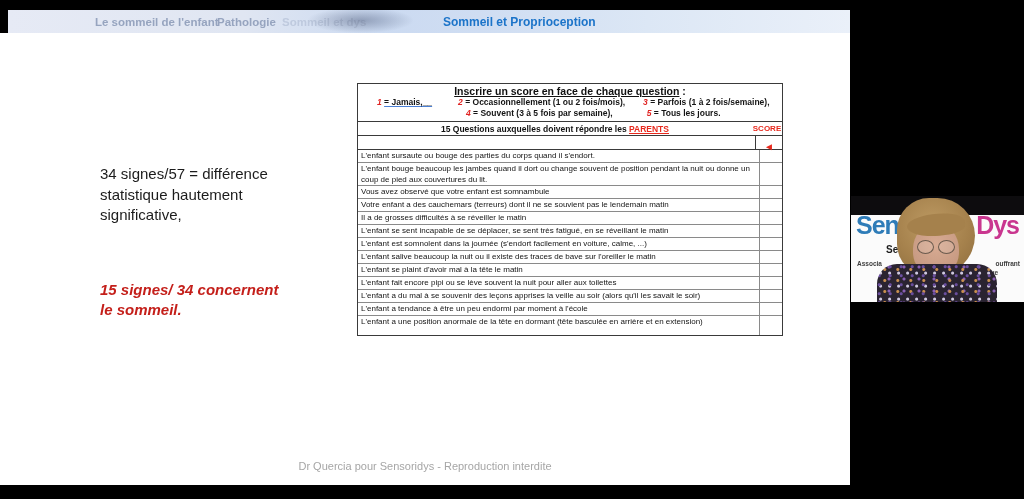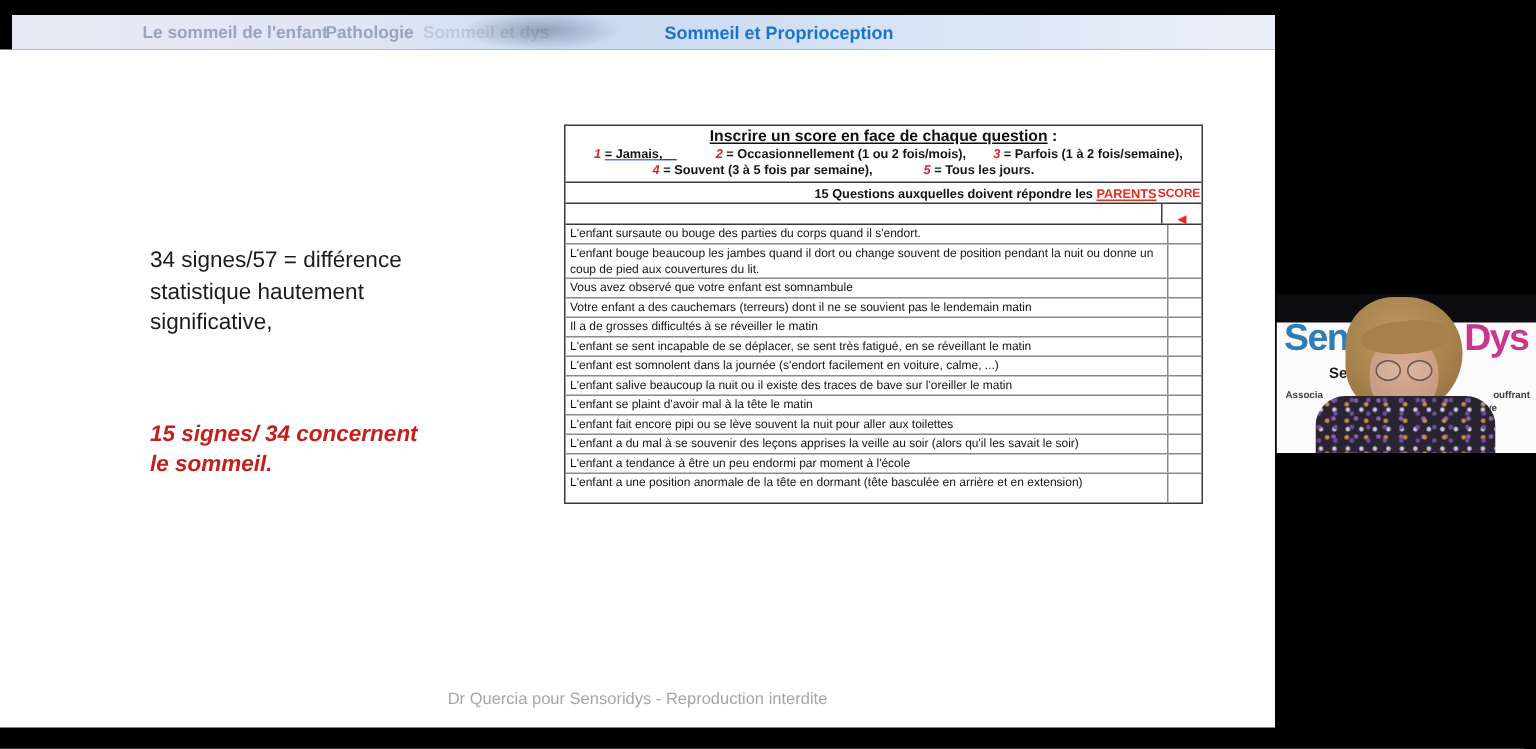--- a/index.html
+++ b/index.html
@@ -20,38 +20,38 @@
   .smudge { position:absolute; left:300px; top:0; width:105px; height:23px;
             background:radial-gradient(ellipse at 50% 45%, rgba(46,60,94,.38), rgba(46,60,94,0) 72%); }
 
   
   .left-note { position:absolute; left:100px; top:131px; width:190px;
                font-size:15px; line-height:1.38; color:#1c1c1c; }
   .left-note-red { position:absolute; left:100px; top:247px; width:195px;
                    font-size:15px; line-height:1.35; color:#c41f1a; font-weight:bold; font-style:italic; }
 
   
-  .qtable { position:absolute; left:376px; top:50px; width:426px;
+  .qtable { position:absolute; left:357px; top:50px; width:426px;
             border:1px solid #3a3a3a; background:#fff; color:#141414; box-sizing:border-box; }
   .instr { border-bottom:1px solid #3a3a3a; padding:1px 2px 2px; }
   .instr-title { text-align:center; font-size:10.5px; font-weight:bold; color:#111; }
   .instr-title .u { text-decoration:underline; }
   .opt-line { display:flex; font-size:8.5px; font-weight:bold; line-height:11px; }
   .opt { white-space:nowrap; }
   .opt .num { color:#e02423; font-style:italic; }
   .line1 .opt:nth-child(1){ margin-left:17px; }
   .line1 .opt:nth-child(2){ margin-left:26px; }
   .line1 .opt:nth-child(3){ margin-left:18px; }
   .line1 .opt:nth-child(1) .lbl { text-decoration:underline; text-decoration-color:#4a7fd4; }
-  .line2 .opt:nth-child(1){ margin-left:56px; }
+  .line2 .opt:nth-child(1){ margin-left:106px; }
   .line2 .opt:nth-child(2){ margin-left:34px; }
 
   .hdr-row { display:flex; align-items:center; border-bottom:1px solid #3a3a3a; height:13px;
              font-size:8.5px; font-weight:bold; }
-  .hdr-q { flex:1; text-align:right; color:#111; }
+  .hdr-q { flex:1; text-align:center; color:#111; }
   .hdr-parents { color:#e8291d; text-decoration:underline; }
   .hdr-score { width:30px; text-align:center; color:#e8291d; font-size:8px; }
 
   .cursor-row { display:flex; height:13px; border-bottom:1px solid #3a3a3a; }
   .cursor-q { flex:1; }
   .cursor-s { width:26px; border-left:1px solid #3a3a3a; text-align:center; }
   .tri { color:#e8291d; font-size:10px; line-height:12px; }
 
   .q-row { display:flex; border-bottom:1px solid #8a8a8a; }
   .q-rows .q-row:last-child { border-bottom:none; }

